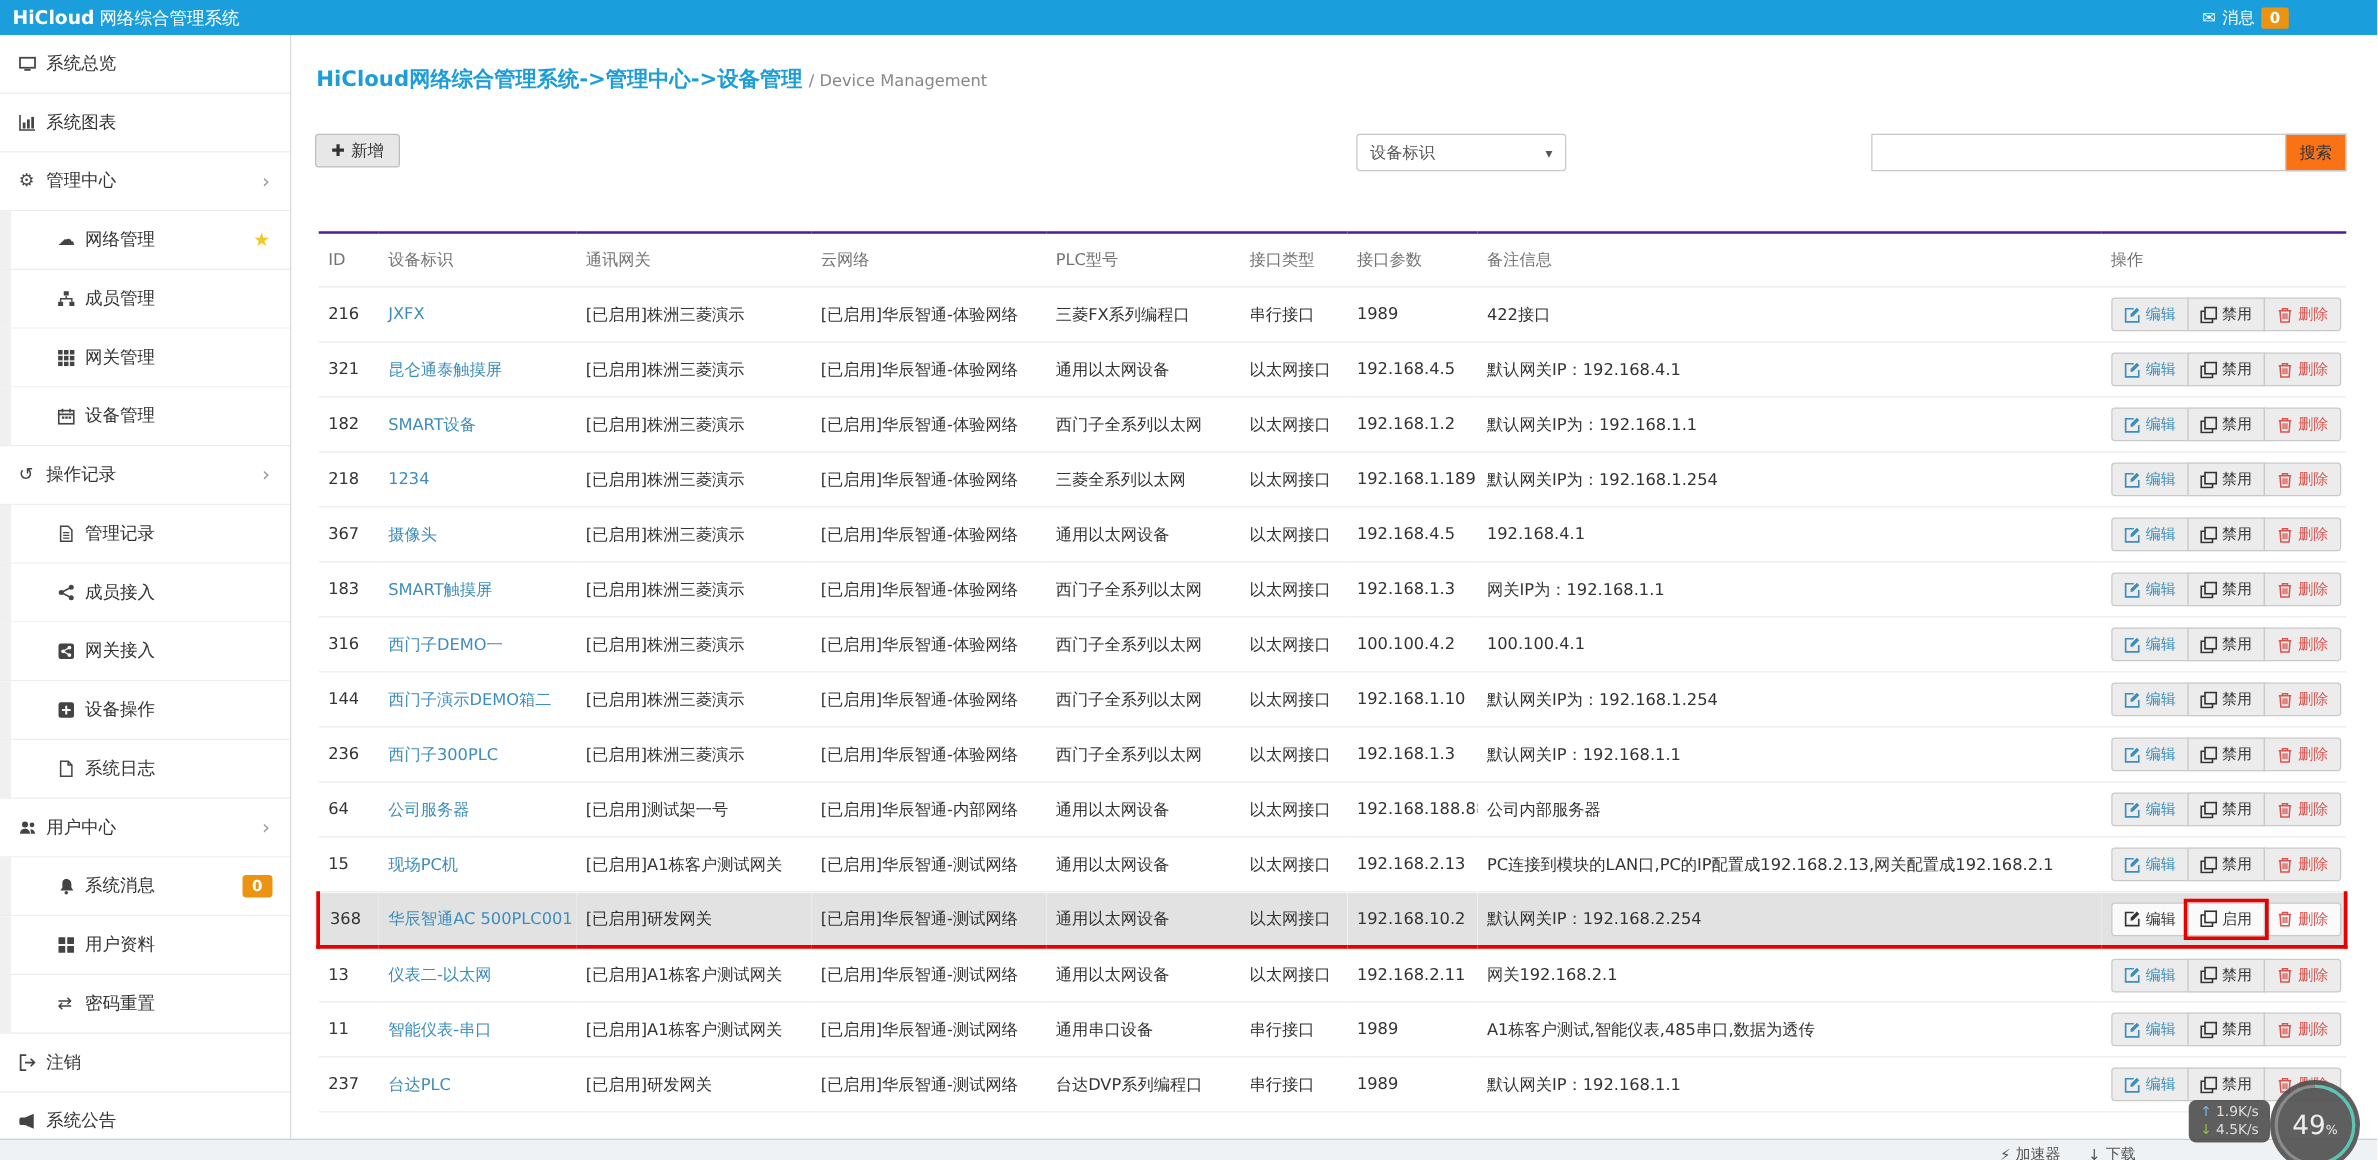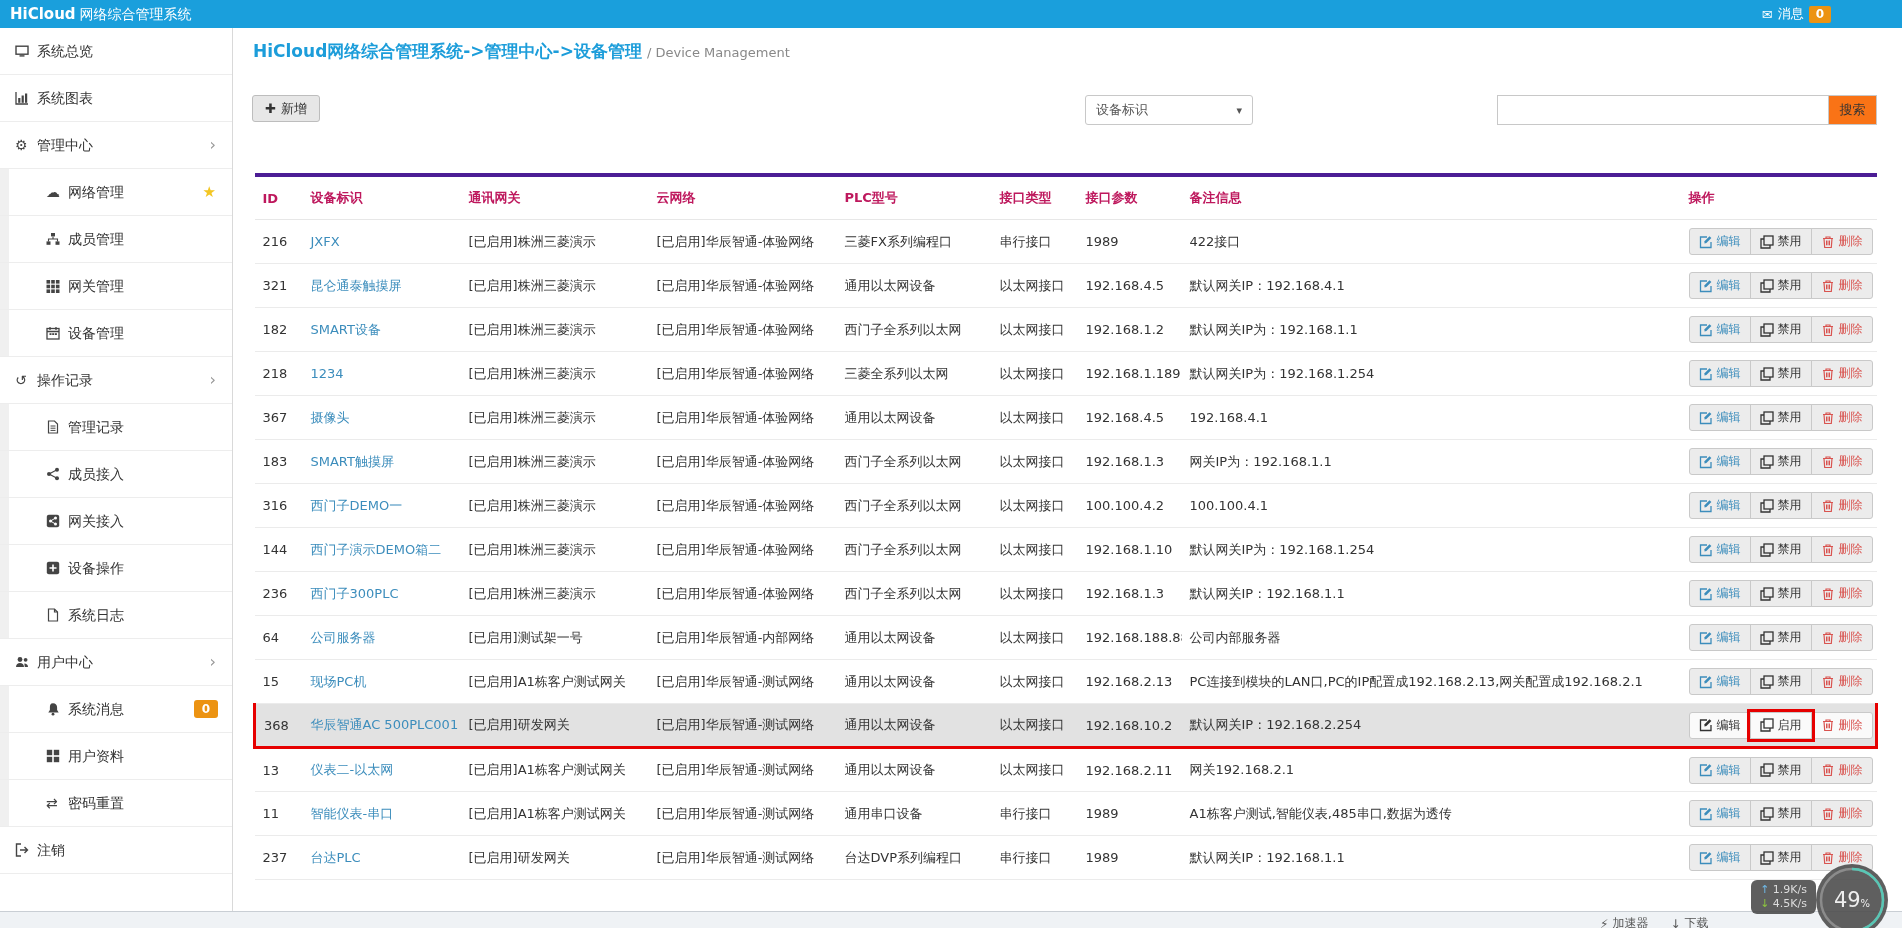--- a/index.html
+++ b/index.html
@@ -23,40 +23,40 @@
   .side-item { padding-left:15px; }
   .side-sub  { padding-left:46px; background:linear-gradient(to right,#f0f0f0 0 9px,#ffffff 9px); }
   .side-item .ic, .side-sub .ic { width:22px; color:#444; display:inline-flex; }
   .side-label { flex:1 1 auto; }
   .chev { color:#999; font-size:16px; padding-right:16px; }
   .star { color:#f3c623; font-size:15px; padding-right:16px; }
   .side-badge { background:#ec9312; color:#fff; font-size:12px; font-weight:bold; padding:0 8px; border-radius:3px;
                 line-height:18px; margin-right:14px; }
 
   
-  .main { position:absolute; top:16px; left:233px; width:1669px; height:900px; background:#fff; overflow:hidden; }
+  .main { position:absolute; top:28px; left:233px; width:1669px; height:900px; background:#fff; overflow:hidden; }
   .breadcrumb { padding:24px 0 0 20px; }
   .bc-title { color:#1c9dda; font-size:17px; font-weight:bold; }
   .bc-sub { color:#888; font-size:13px; }
 
   .toolbar { position:relative; margin-top:32px; height:32px; }
   .btn-add { position:absolute; left:19px; top:0; height:27px; padding:0 12px; background:#e7e7e7;
              border:1px solid #bdbdbd; border-radius:3px; font-size:13px; color:#333; cursor:pointer;
              display:flex; align-items:center; gap:5px; }
   .select { position:absolute; left:852px; top:0; width:168px; height:30px; border:1px solid #c8c8c8; border-radius:3px;
             background:#fff; font-size:13px; color:#555; display:flex; align-items:center; padding:0 10px; cursor:pointer; }
   .select .caret { margin-left:auto; color:#555; font-size:11px; }
   .searchgroup { position:absolute; right:25px; top:0; display:flex; }
   .searchgroup input { width:332px; height:30px; border:1px solid #c8c8c8; padding:0 8px; font-size:13px; outline:none; }
   .searchgroup button { width:48px; height:30px; background:#f97316; border:1px solid #c8c8c8; border-left:none;
             font-size:13px; color:#333; cursor:pointer; }
 
   
   table { border-collapse:collapse; margin:46px 24px 0 20px; width:1625px; table-layout:fixed; font-size:13px; }
-  th { text-align:left; font-weight:bold; color:#be185d; padding:12px 8px; border-top:4px solid #4c1d95; border-bottom:1px solid #e7e7e7; }
+  th { text-align:left; font-weight:normal; color:#737373; padding:12px 8px; border-top:2px solid #4c1d95; border-bottom:1px solid #e7e7e7; }
   td { height:44px; padding:0 8px; border-bottom:1px solid #ebebeb; white-space:nowrap; overflow:hidden; }
   td a { color:#3c8dbc; text-decoration:none; cursor:pointer; }
   .btngroup { display:inline-flex; }
   .btngroup button { height:27px; padding:0 9px; font-size:12px; background:#ececec; border:1px solid #c9c9c9;
             margin-left:-1px; color:#333; cursor:pointer; display:inline-flex; align-items:center; gap:4px; white-space:nowrap; }
   .btngroup button:first-child { border-radius:3px 0 0 3px; margin-left:0; }
   .btngroup button:last-child { border-radius:0 3px 3px 0; }
   .btngroup .b-edit { color:#3c8dbc; }
   .btngroup .b-del  { color:#d9534f; }
   .btngroup .ic { display:inline-flex; }
@@ -285,20 +285,28 @@
       <span class="side-label">密码重置</span>
     </div>
     <div class="side-item">
       <span class="ic">
         <svg viewBox="0 0 14 14">
           <path d="M6 1H1.5v12H6" fill="none" stroke="currentColor" stroke-width="1.4"></path>
           <path d="M5 7h7M9.5 4l3 3-3 3" fill="none" stroke="currentColor" stroke-width="1.4"></path>
         </svg>
       </span>
       <span class="side-label">注销</span>
+    </div>
+    <div class="side-item">
+      <span class="ic">
+        <svg viewBox="0 0 14 14">
+          <path d="M12 1v12L5 10H2a1.5 1.5 0 01-1.5-1.5v-3A1.5 1.5 0 012 4h3z" fill="currentColor"></path>
+        </svg>
+      </span>
+      <span class="side-label">系统公告</span>
     </div>
   </aside>
 
 <main class="main">
   <div class="breadcrumb">
     <span class="bc-title">HiCloud网络综合管理系统-&gt;管理中心-&gt;设备管理</span>
     <span class="bc-sub">/ Device Management</span>
   </div>
 
   <div class="toolbar">

